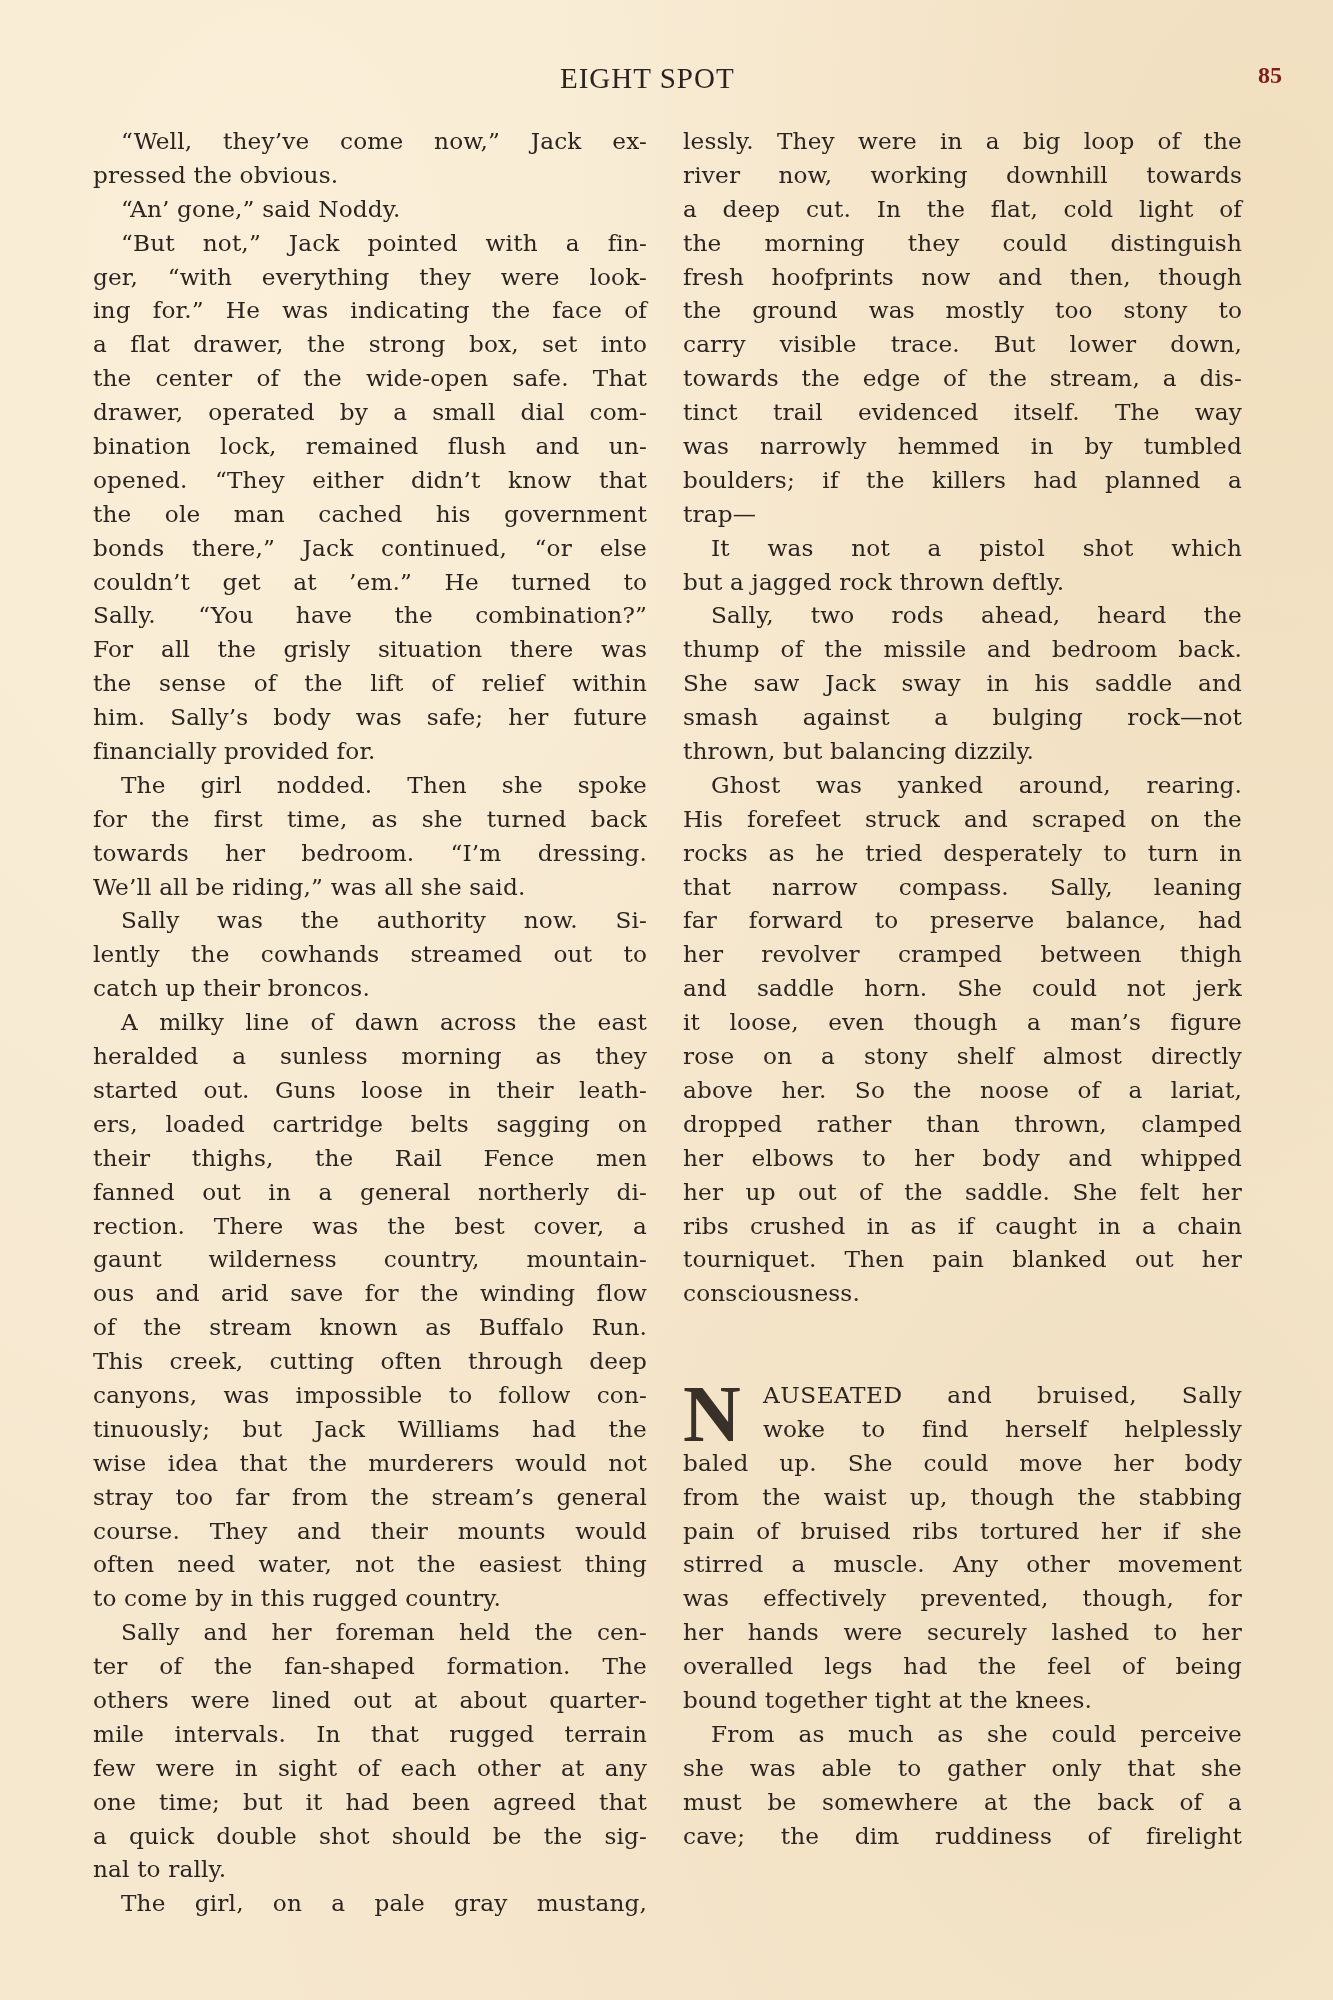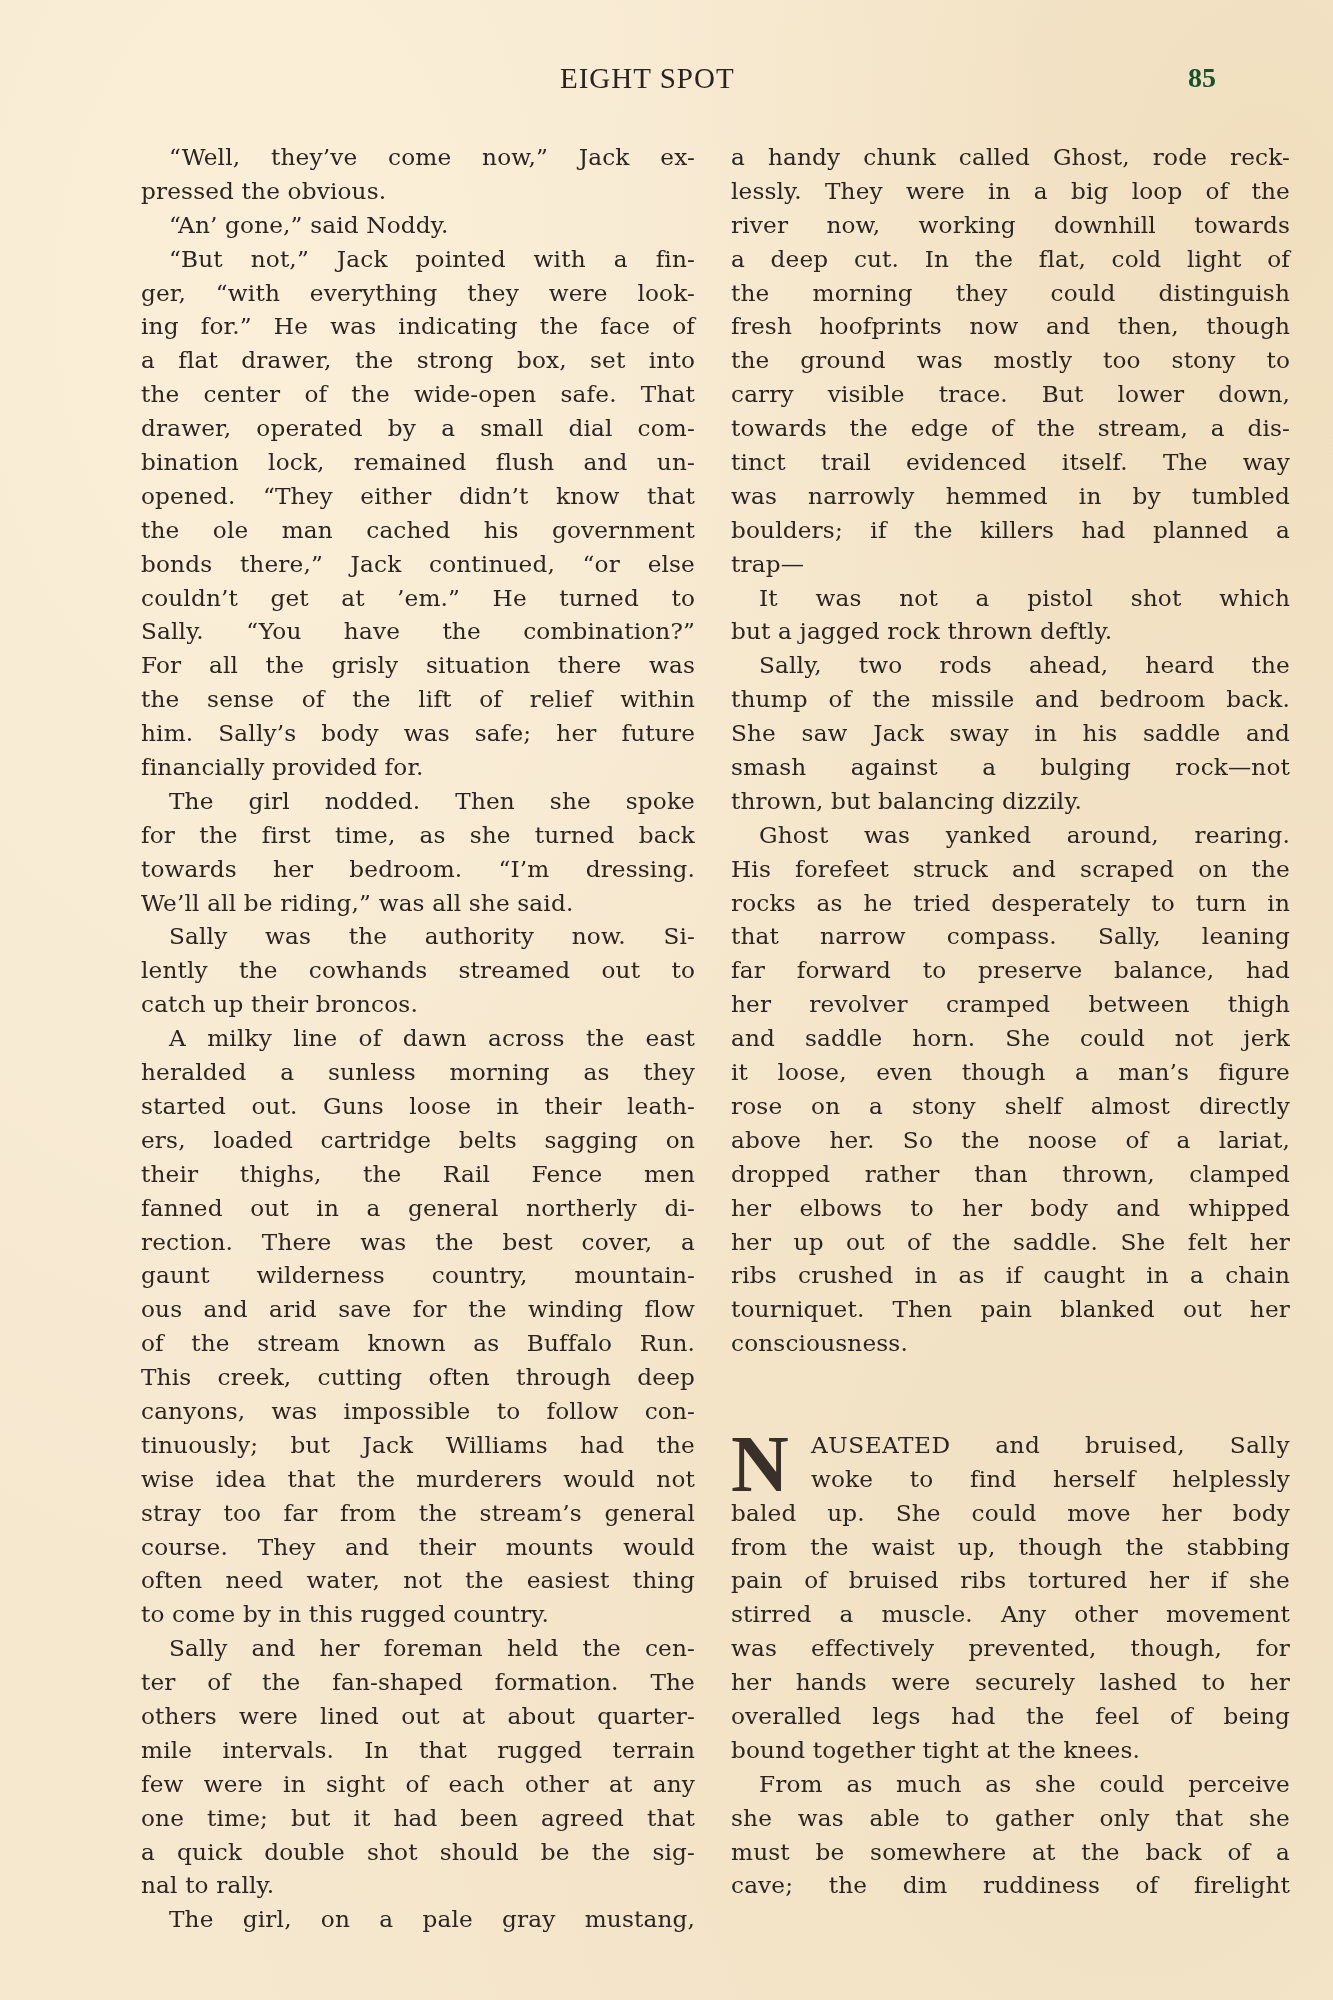--- a/index.html
+++ b/index.html
@@ -17,29 +17,28 @@
   .page { position: absolute; inset: 0; }
   .running-head {
     position: absolute; top: 62px; left: 0; width: 1125px; height: 36px;
   }
   .running-title {
     position: absolute; left: 560px; top: 0;
     font-family: "Liberation Serif", serif;
     font-size: 29px; letter-spacing: 1px; color: #2a2320;
   }
   .folio {
-    position: absolute; left: 1188px; top: 0;
+    position: absolute; left: 1258px; top: 0;
     font-family: "Liberation Serif", serif;
-    font-weight: bold; font-size: 28px; color: #14532d;
+    font-weight: bold; font-size: 24px; color: #7f1d1d;
   }
   .column {
-    position: absolute; top: 140px;
+    position: absolute; top: 124px;
     font-size: 23.2px; line-height: 33.9px;
     letter-spacing: 0.15px;
-    margin-left: 48px;
   }
   .col-left { left: 93px; width: 554px; }
   .col-right { left: 683px; width: 559px; }
   .line {
     display: block; height: 33.9px; white-space: nowrap;
     text-align: justify; text-align-last: justify;
     overflow: visible;
   }
   .line.last { text-align-last: left; }
   .line.indent { padding-left: 28px; }
@@ -115,21 +114,20 @@
       <span class="line">mile intervals. In that rugged terrain</span>
       <span class="line">few were in sight of each other at any</span>
       <span class="line">one time; but it had been agreed that</span>
       <span class="line">a quick double shot should be the sig-</span>
       <span class="line last">nal to rally.</span>
       <span class="line indent">The girl, on a pale gray mustang,</span>
     </div>
 
   <div class="column col-right" id="col-right">
     <div id="right-before">
-        <span class="line">a handy chunk called Ghost, rode reck-</span>
         <span class="line">lessly. They were in a big loop of the</span>
         <span class="line">river now, working downhill towards</span>
         <span class="line">a deep cut. In the flat, cold light of</span>
         <span class="line">the morning they could distinguish</span>
         <span class="line">fresh hoofprints now and then, though</span>
         <span class="line">the ground was mostly too stony to</span>
         <span class="line">carry visible trace. But lower down,</span>
         <span class="line">towards the edge of the stream, a dis-</span>
         <span class="line">tinct trail evidenced itself. The way</span>
         <span class="line">was narrowly hemmed in by tumbled</span>

